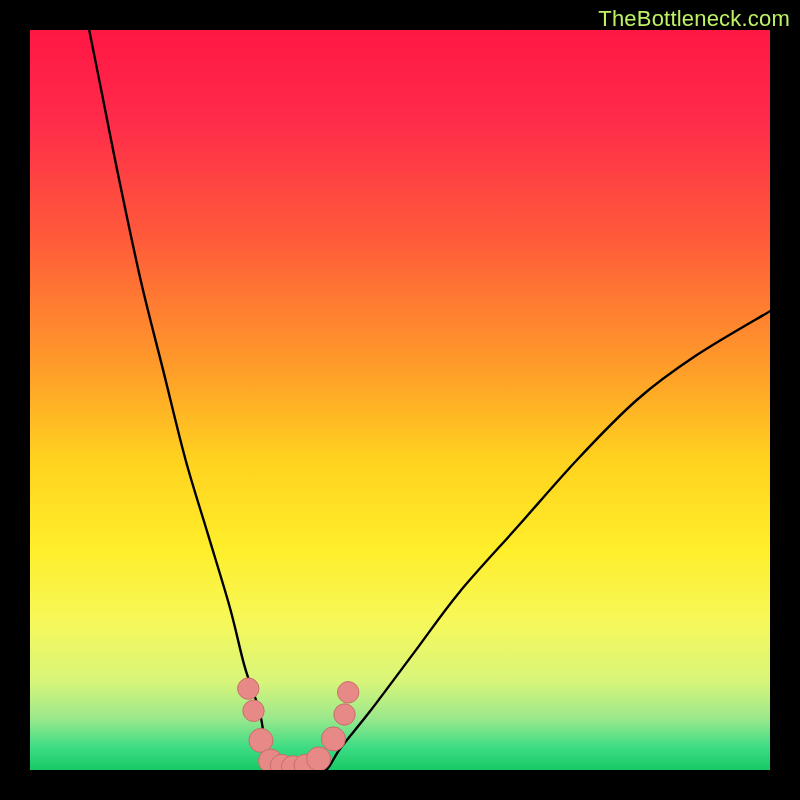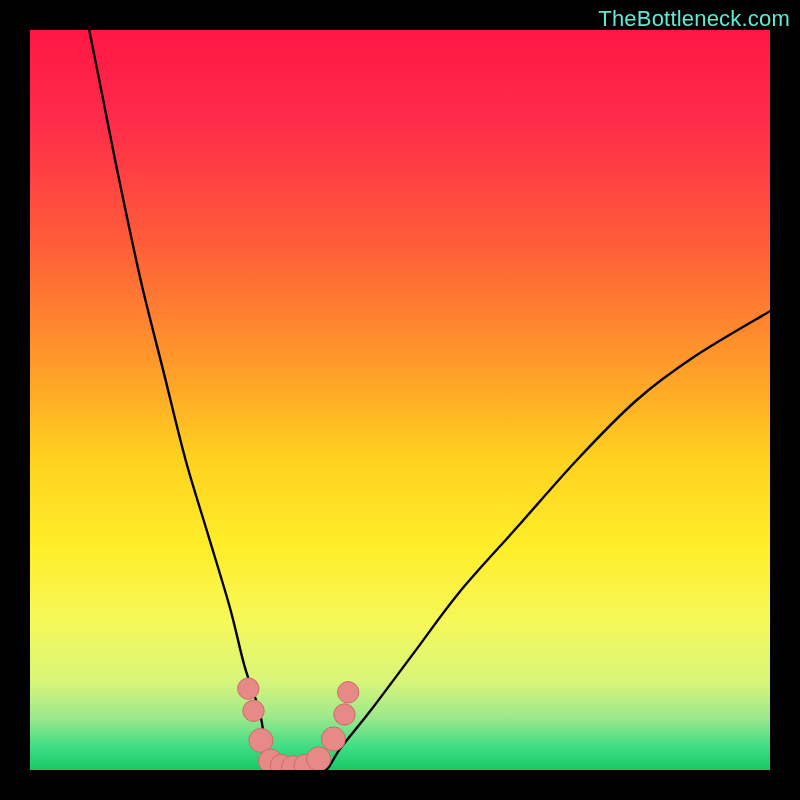--- a/index.html
+++ b/index.html
@@ -38,21 +38,21 @@
     position: absolute;
     left: 0;
     top: 0;
     width: 740px;
     height: 740px;
   }
   .watermark {
     position: absolute;
     top: 6px;
     right: 10px;
-    color: #5eead4;
+    color: #bef264;
     font-size: 22px;
     font-weight: 500;
     letter-spacing: 0.2px;
     user-select: none;
   }
 </style>
 </head>
 <body>
 
 <div class="frame">

